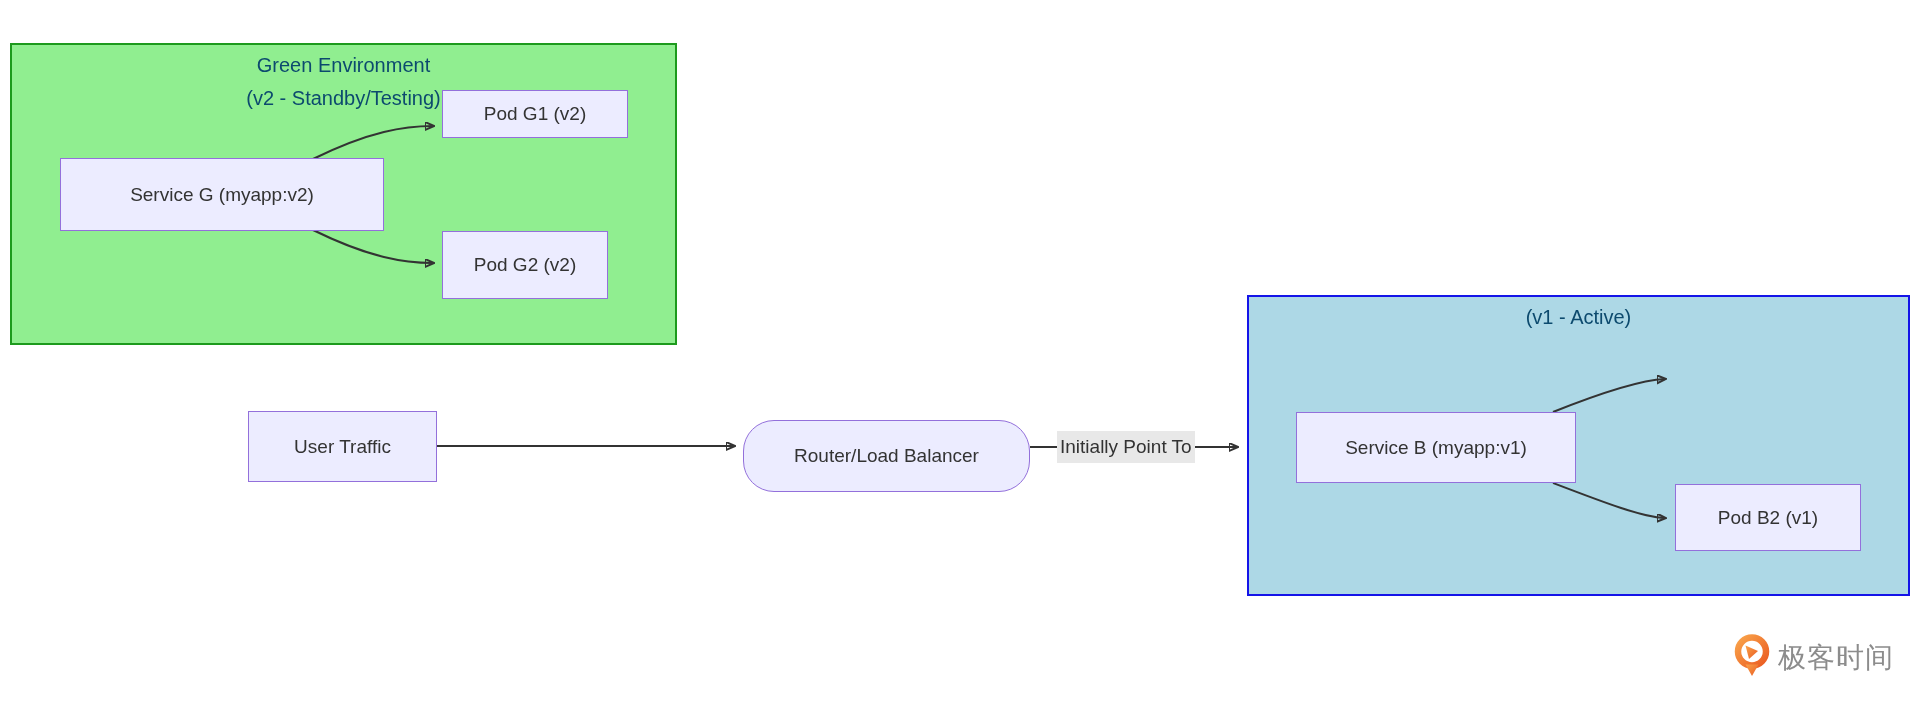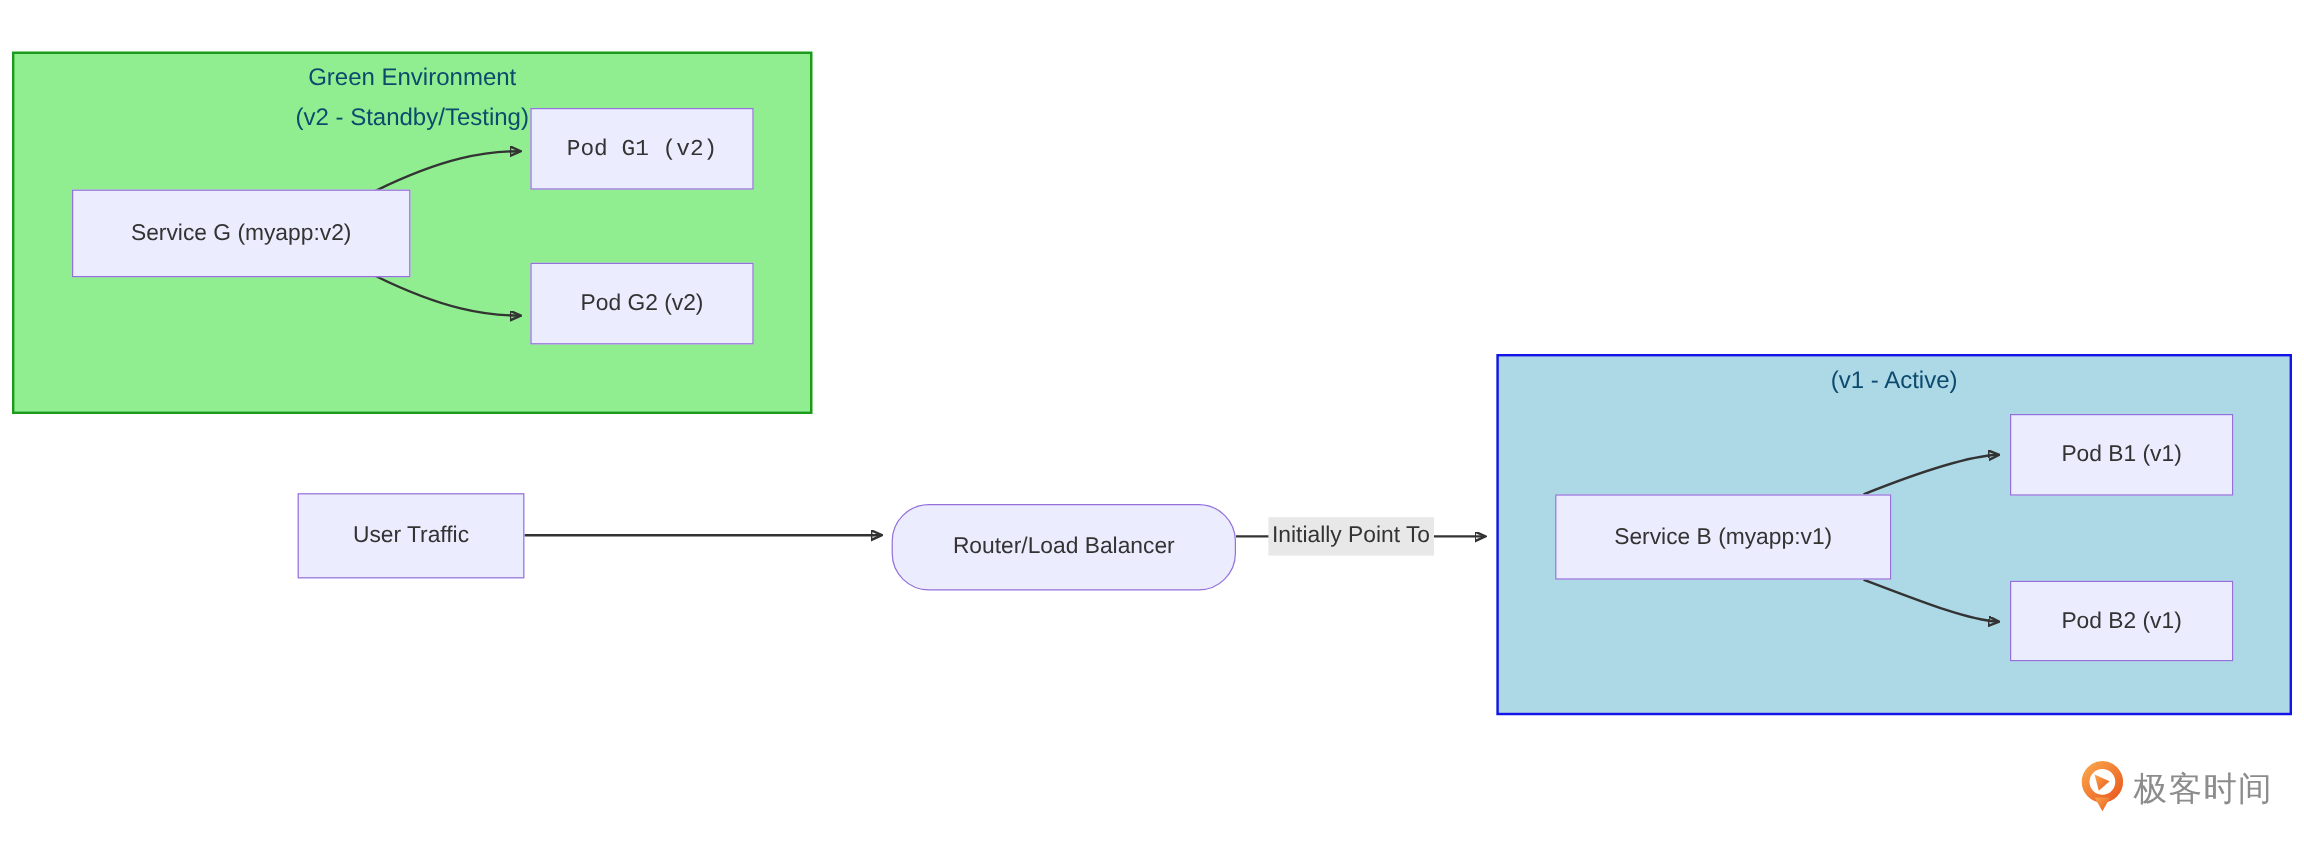--- a/index.html
+++ b/index.html
@@ -11,23 +11,23 @@
   .cluster-green{left:10px;top:43px;width:667px;height:302px;background:#90EE90;border:2px solid #1D9A1D;}
   .cluster-blue{left:1247px;top:295px;width:663px;height:301px;background:#ADD8E6;border:2px solid #1414E8;}
   .cluster-title{position:absolute;top:4px;left:0;right:0;text-align:center;color:#0c4a6e;
                  font-size:20px;line-height:33px;z-index:2;}
   .cluster-title span{display:block;}
 
   
   .node{position:absolute;box-sizing:border-box;background:#ECECFF;border:1.5px solid #9370DB;
         display:flex;align-items:center;justify-content:center;color:#333333;font-size:19px;
         z-index:4;white-space:nowrap;}
-  .n-service-g{left:60px;top:158px;width:282px;height:73px;justify-content:center;}
-  .n-pod-g1{left:442px;top:90px;width:186px;height:68px;font-family:Liberation Mono, monospace;}
-  .n-pod-g2{left:442px;top:219px;width:186px;height:68px;}
+  .n-service-g{left:60px;top:158px;width:324px;height:73px;justify-content:center;}
+  .n-pod-g1{left:442px;top:90px;width:186px;height:48px;}
+  .n-pod-g2{left:442px;top:231px;width:166px;height:68px;}
   .n-user-traffic{left:248px;top:411px;width:189px;height:71px;}
   .n-router{left:743px;top:420px;width:287px;height:72px;border-radius:31px;}
   .n-service-b{left:1296px;top:412px;width:280px;height:71px;}
   .n-pod-b1{left:1675px;top:345px;width:186px;height:68px;}
   .n-pod-b2{left:1675px;top:484px;width:186px;height:67px;text-align:right;}
 
   
   .edges{position:absolute;left:0;top:0;width:1920px;height:705px;z-index:3;pointer-events:none;}
   .edges path{stroke:#333333;stroke-width:2;fill:none;}
 
@@ -82,23 +82,20 @@
   </div>
   <div class="node n-user-traffic">
     <span>User Traffic</span>
   </div>
   <div class="node n-router">
     <span>Router/Load Balancer</span>
   </div>
   <div class="node n-service-b">
     <span>Service B (myapp:v1)</span>
   </div>
-  <div class="node n-pod-b1">
-    <span>Pod B1 (v1)</span>
-  </div>
   <div class="node n-pod-b2">
     <span>Pod B2 (v1)</span>
   </div>
 
   <div class="edge-label">Initially Point To</div>
 
   <div class="logo">
     <span>
       <svg width="38" height="43" viewBox="0 0 38 43">
         <defs>

